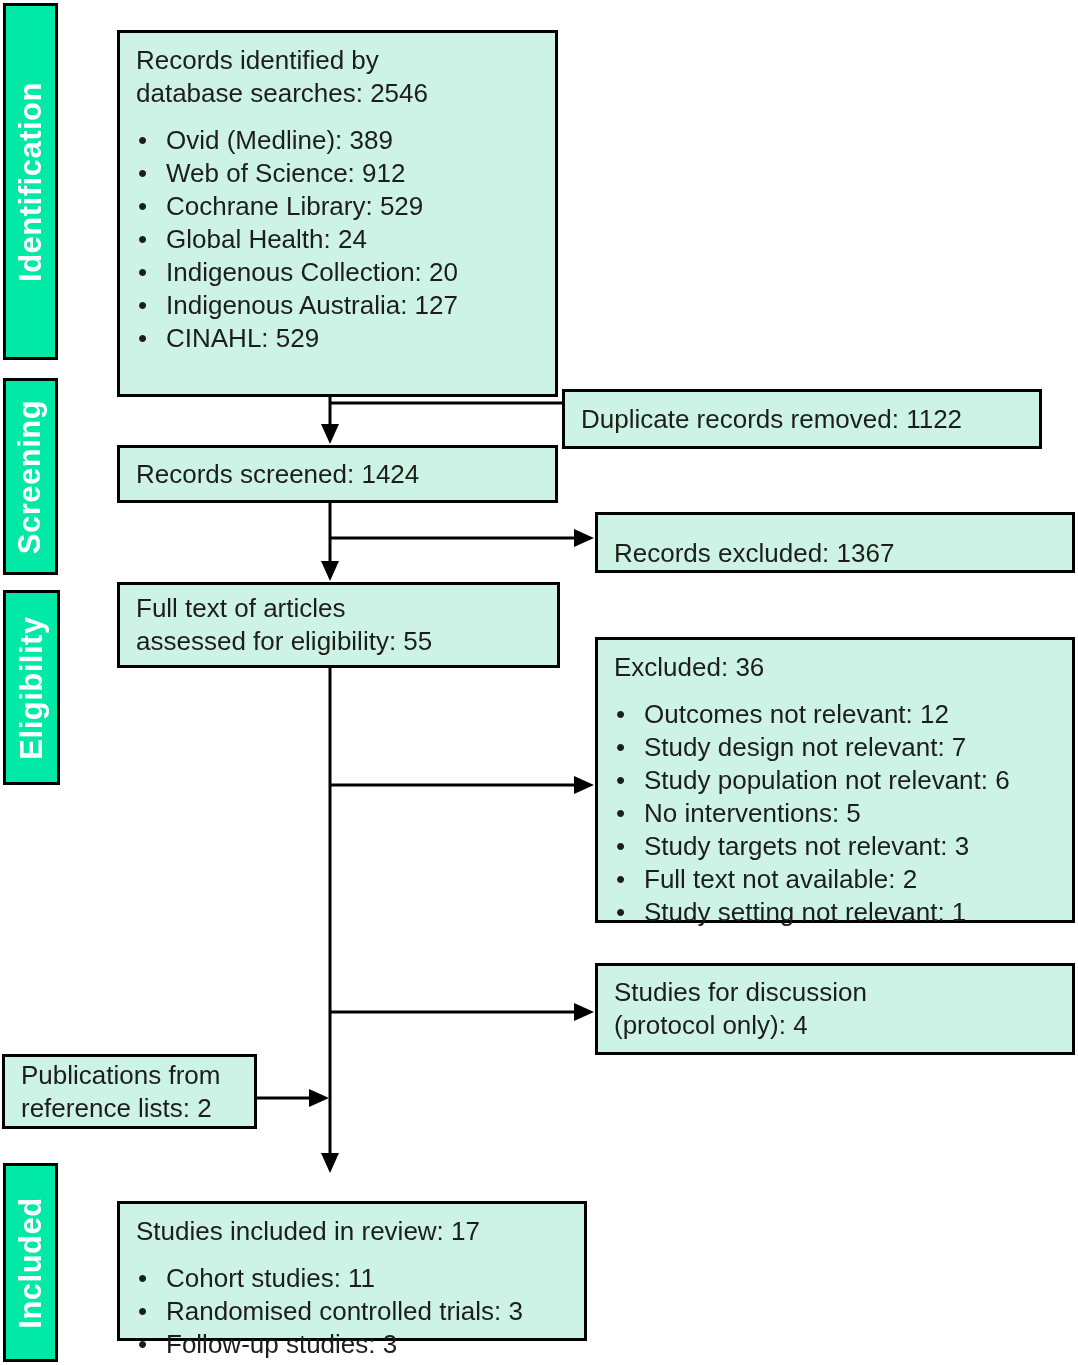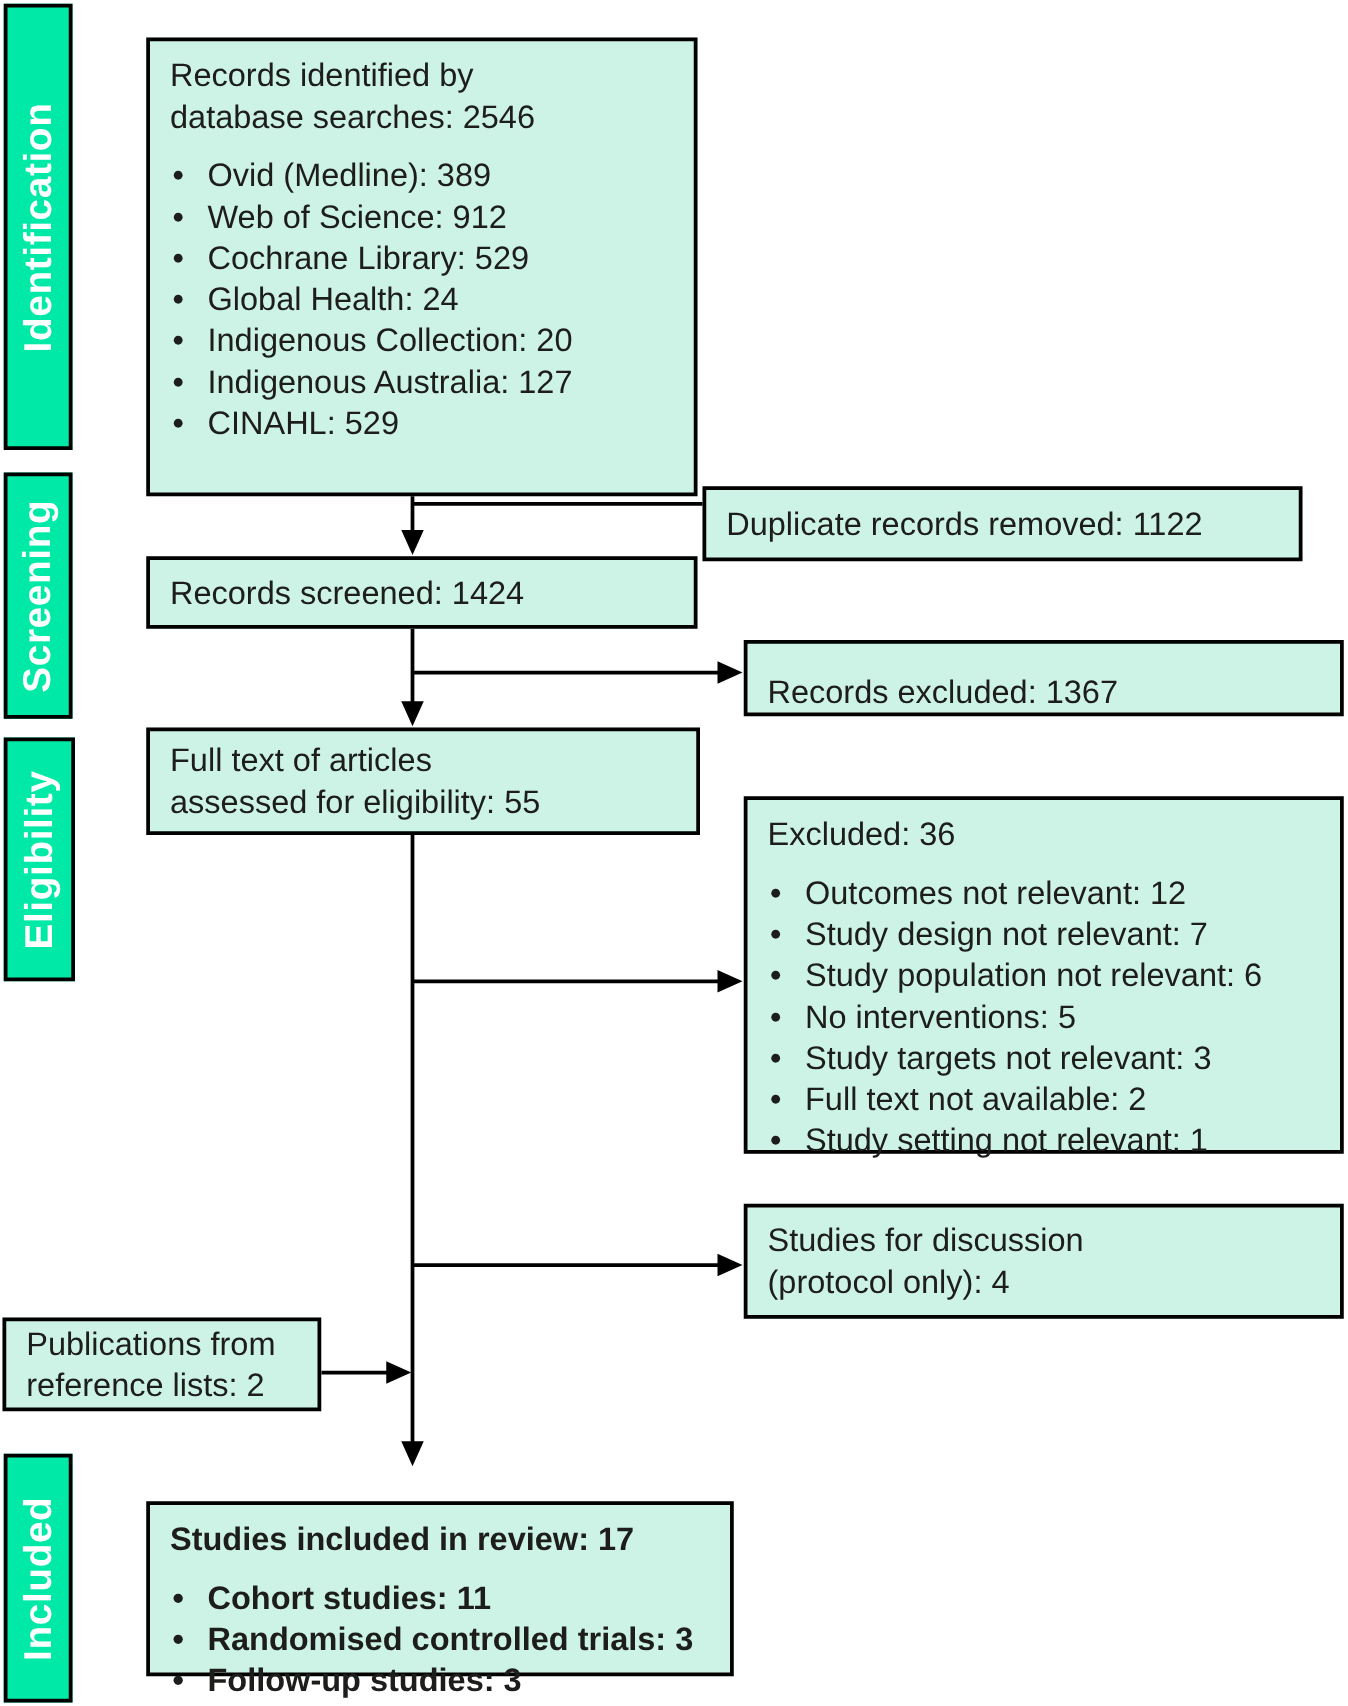--- a/index.html
+++ b/index.html
@@ -91,21 +91,21 @@
 
   
   #box-records-identified { left: 117px; top: 3px;    width: 441px; height: 367px; }
   #box-duplicates         { left: 562px; top: 378px;  width: 480px; height: 60px; margin-top: 11px; }
   #box-records-screened   { left: 117px; top: 445px;  width: 441px; height: 58px; }
   #box-records-excluded   { left: 595px; top: 512px;  width: 480px; height: 61px; align-items: flex-end; }
   #box-full-text          { left: 117px; top: 582px;  width: 443px; height: 86px; align-items: center; }
   #box-excluded           { left: 595px; top: 610px;  width: 480px; height: 286px; }
   #box-discussion         { left: 595px; top: 963px;  width: 480px; height: 92px; }
   #box-publications       { left: 2px;   top: 1054px; width: 255px; height: 75px; }
-  #box-studies-included   { left: 117px; top: 1174px; width: 470px; height: 140px; font-weight: bold; }
+  #box-studies-included   { left: 117px; top: 1174px; width: 470px; height: 140px; }
 </style>
 </head>
 <body>
 
 <div class="canvas">
 
   <svg class="arrows" viewBox="0 0 1078 1365" aria-hidden="true">
 
     <g>
       <line x1="330" y1="368" x2="330" y2="427"></line>

